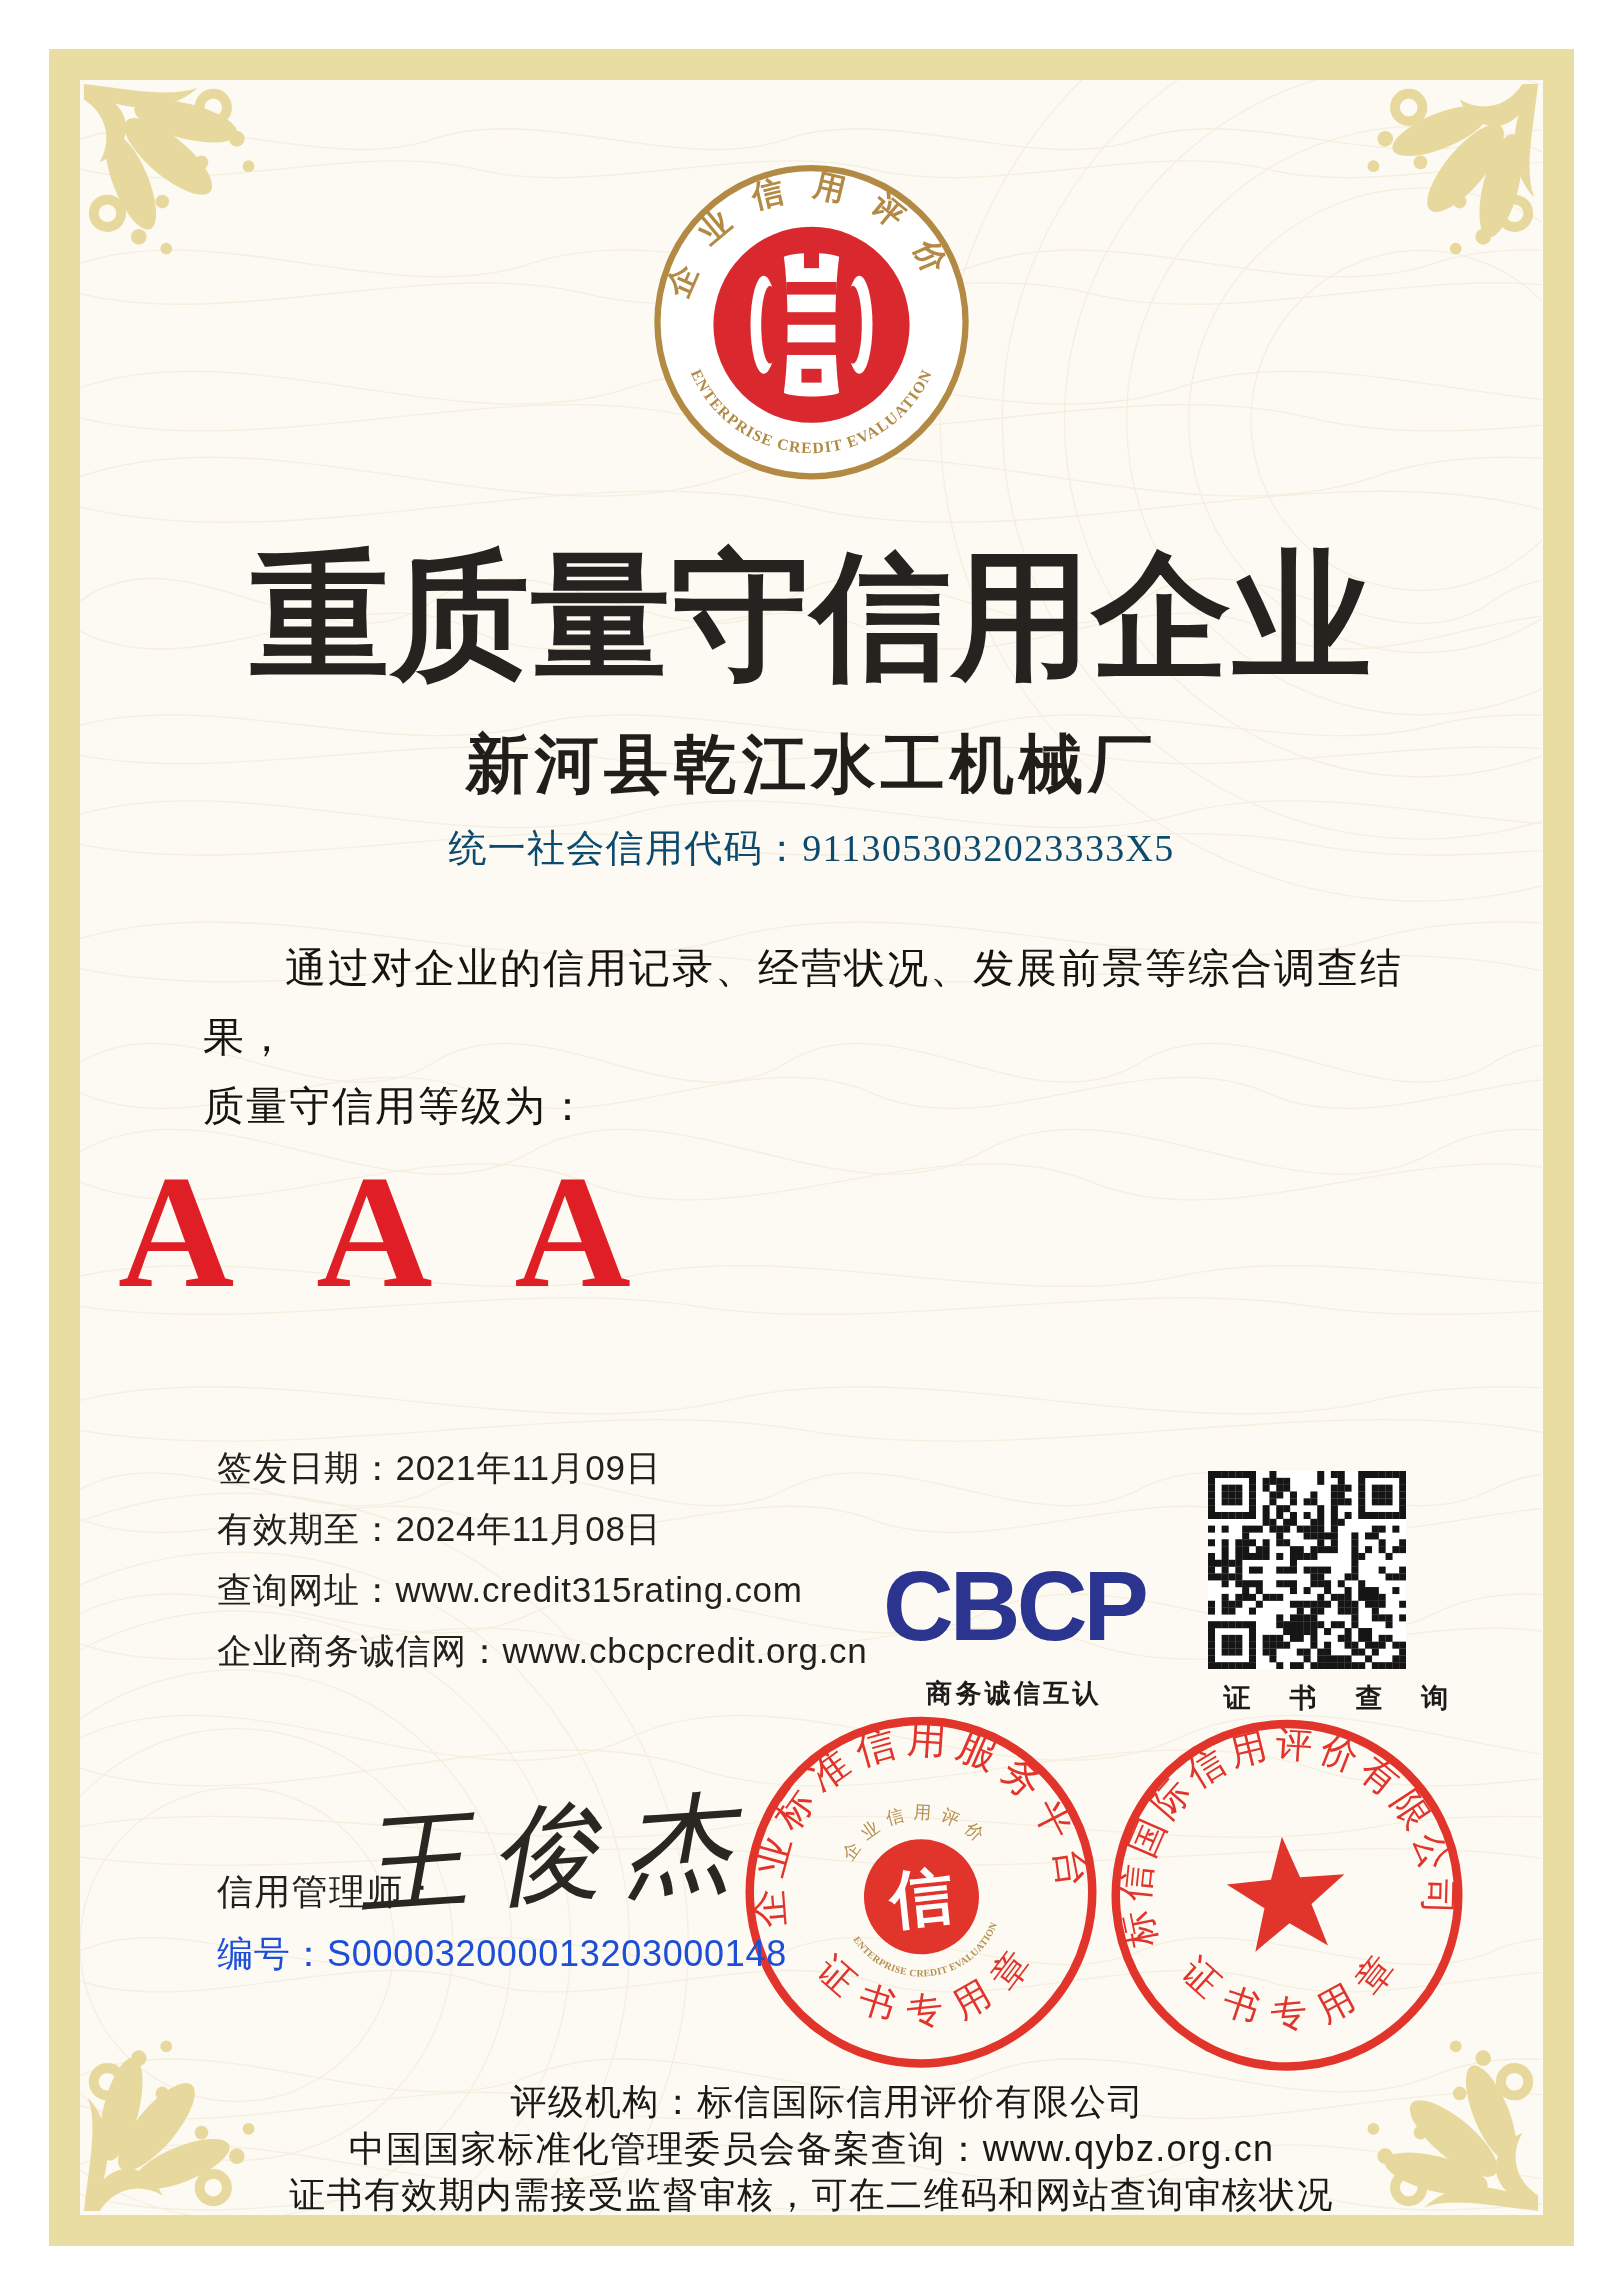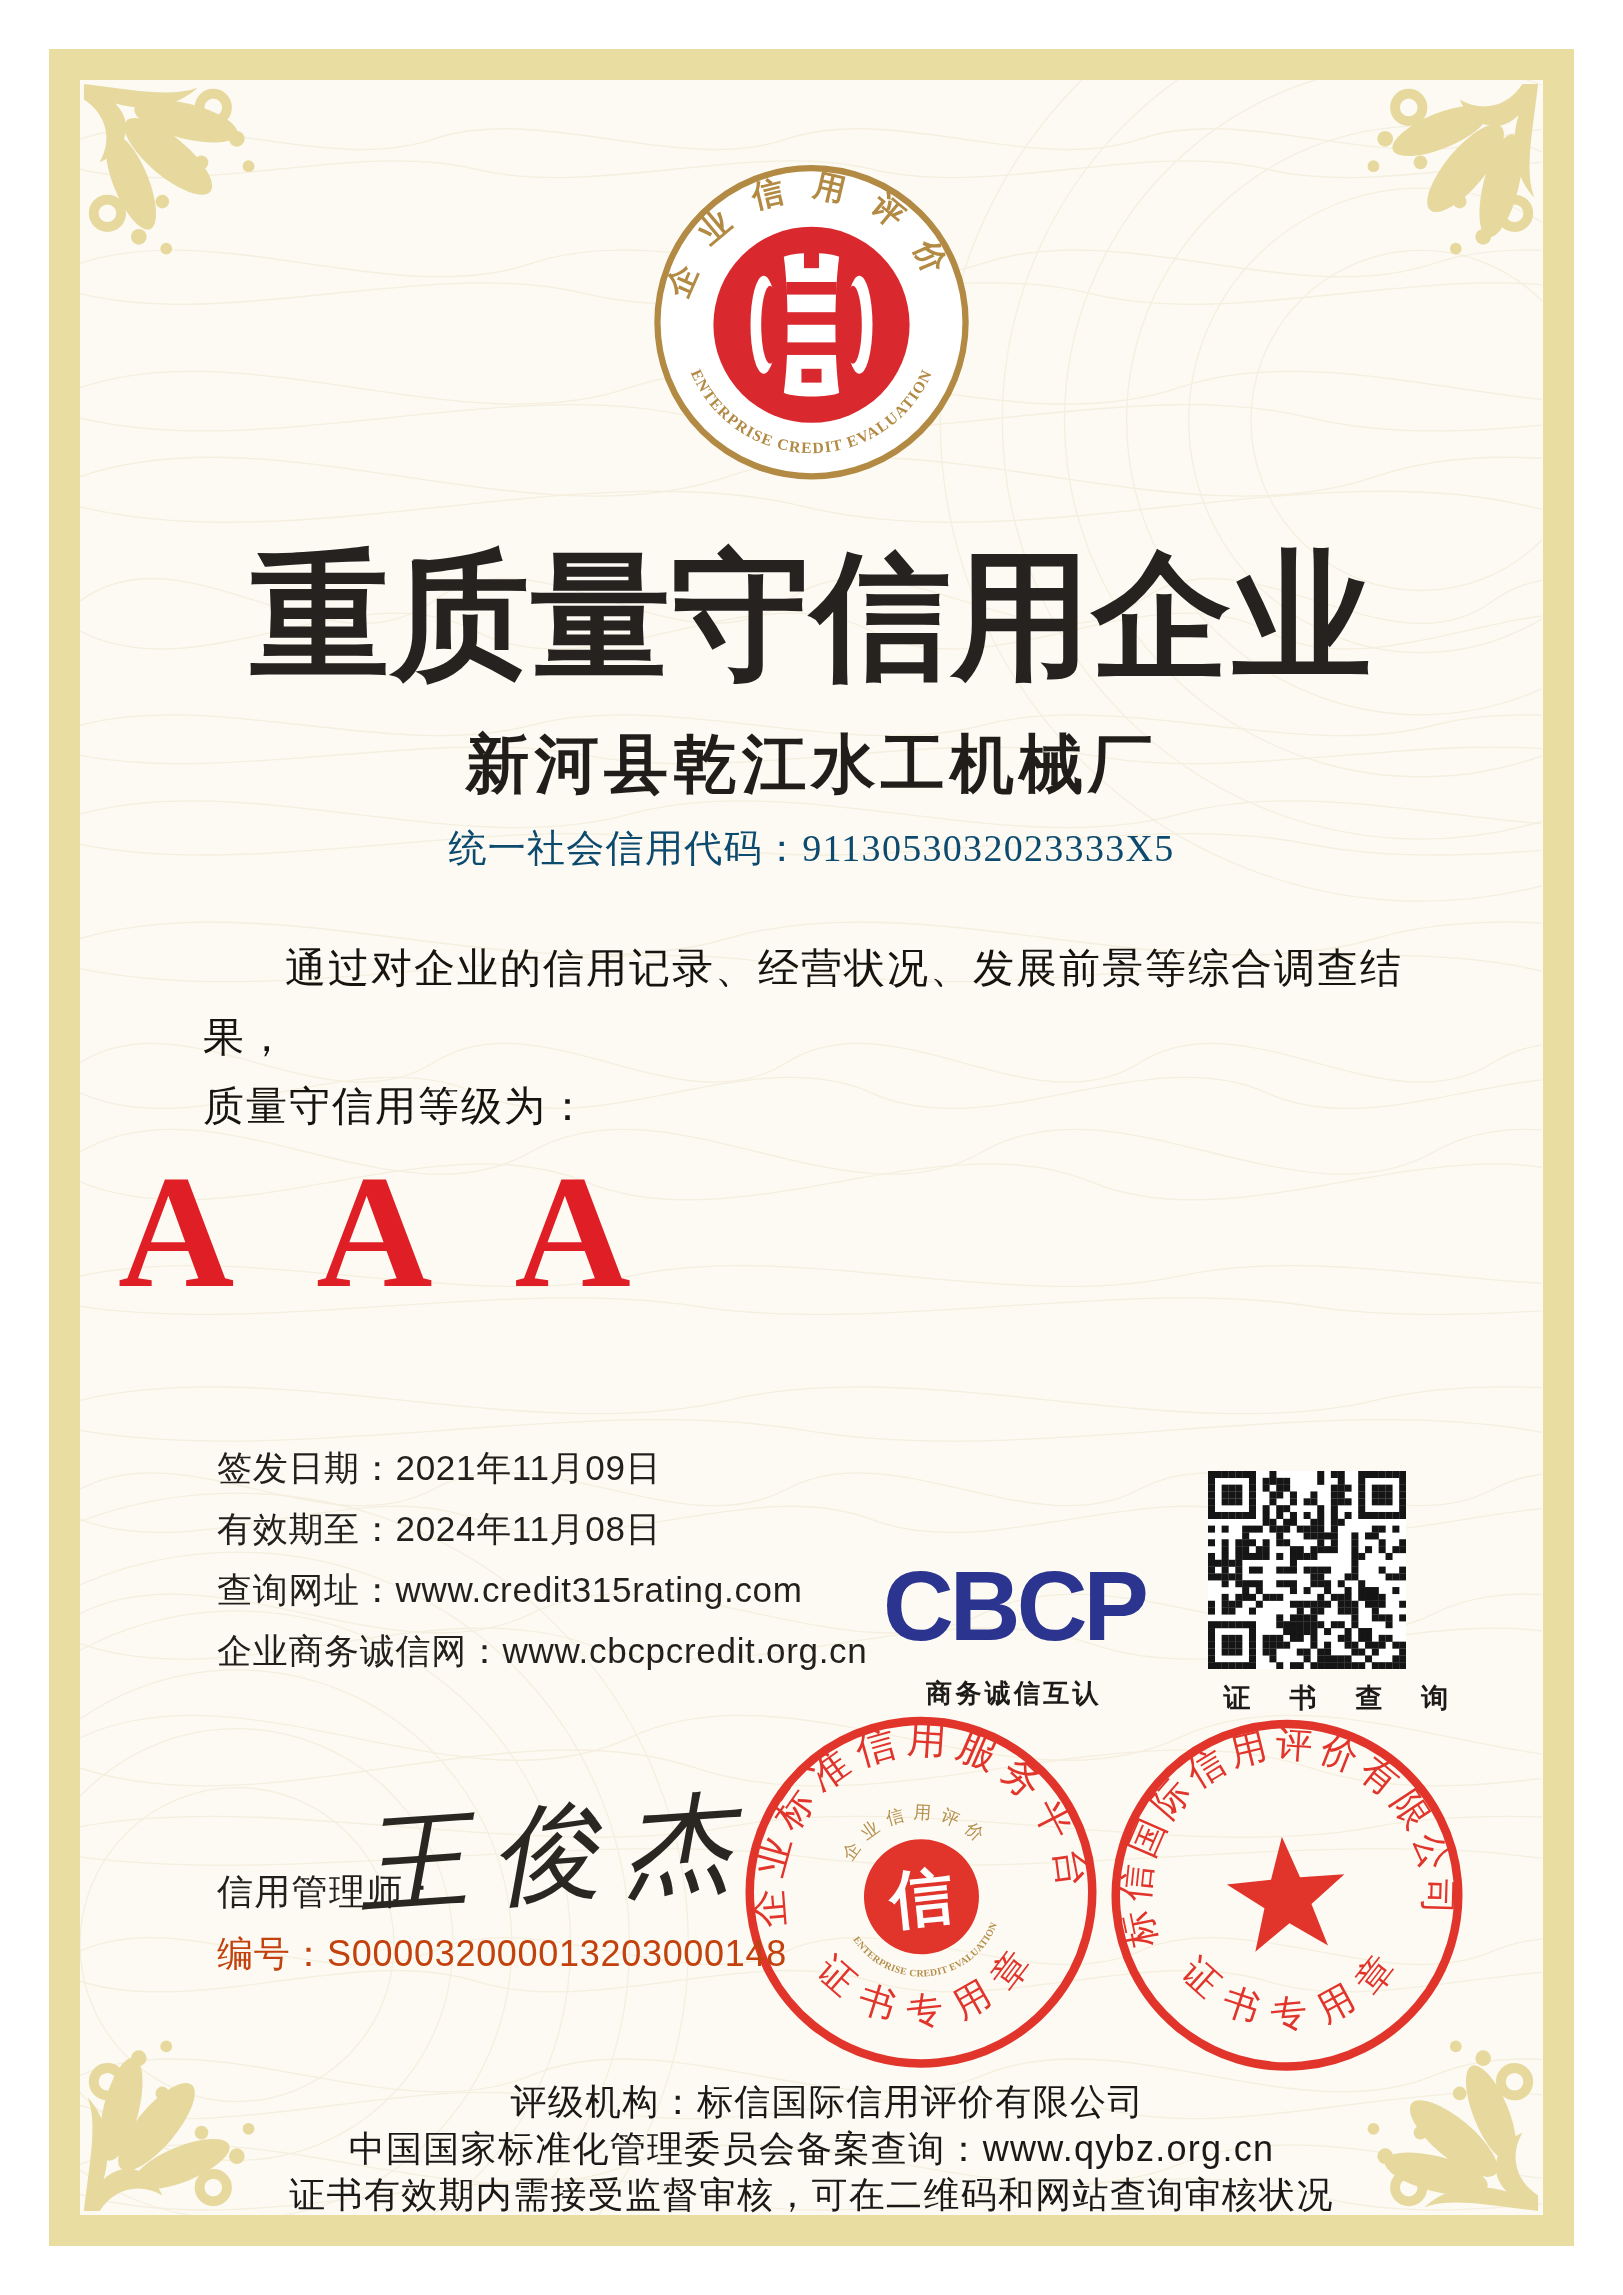--- a/index.html
+++ b/index.html
@@ -56,21 +56,21 @@
   .qr-caption{position:absolute;left:1150px;top:1680px;width:314px;text-align:right;font-size:27px;font-weight:700;letter-spacing:15.7px;color:#1d1b19;white-space:nowrap;}
   .seal{position:absolute;width:366px;height:366px;opacity:.95;}
   .seal-left{left:738px;top:1706px;}
   .seal-right{left:1104px;top:1709px;}
   .mgr-label{position:absolute;left:217px;top:1868px;font-size:36px;font-weight:500;color:#221f1d;letter-spacing:1.3px;}
   .signature{
     position:absolute;left:358px;top:1794px;font-family:"DejaVu Serif","Liberation Serif",serif;
     font-style:italic;font-size:109px;line-height:118px;letter-spacing:23.6px;color:#2a2722;
     transform:rotate(-4deg);white-space:nowrap;
   }
-  .mgr-no{position:absolute;left:217px;top:1930px;font-size:36px;font-weight:500;color:#c2410c;letter-spacing:0.7px;text-align:center;}
+  .mgr-no{position:absolute;left:217px;top:1930px;font-size:36px;font-weight:500;color:#1d4ed8;letter-spacing:0.7px;text-align:center;}
   .footer-line{position:absolute;left:0;width:1623px;text-align:center;font-size:36px;font-weight:500;color:#1b1917;letter-spacing:1.3px;}
   .f1{top:2078px;margin-left:16px;}.f2{top:2125px;}.f3{top:2171px;}
   svg text{font-family:"Liberation Serif","DejaVu Serif",serif;}
 </style>
 </head>
 <body>
 
 <div class="frame"></div>
 
 <svg class="guilloche" viewBox="0 0 2235 3263">

